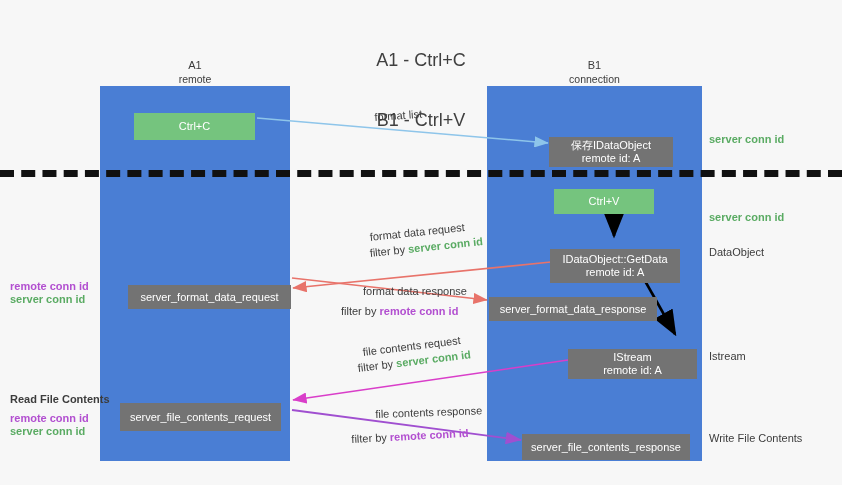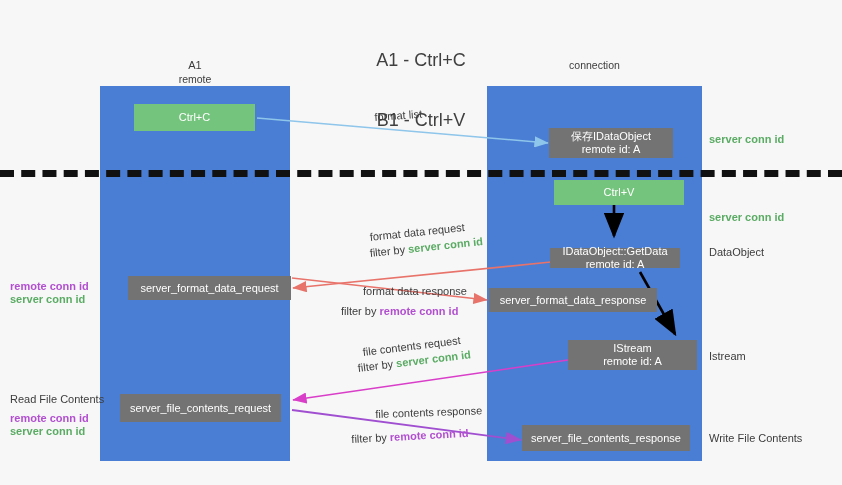--- a/index.html
+++ b/index.html
@@ -27,21 +27,21 @@
   .col-head .sub{font-size:10.5px;}
 
   
   .lane{position:absolute;background:#4a7ed4;}
 
   
   .box{
     position:absolute;box-sizing:border-box;
     display:flex;align-items:center;justify-content:center;
     text-align:center;color:#ffffff;font-size:11px;line-height:13px;
-    padding:2px 4px;white-space:pre-line;
+    padding:2px 4px;white-space:pre-line;margin-top:9px;
   }
   .box.green{background:#75c47e;}
   .box.orange{background:#737373;}
 
   
   .dashed{
     position:absolute;left:0;right:0;height:0;
     border-top:7px dashed #111111;
   }
 
@@ -68,20 +68,21 @@
   <div class="title">
     <div>A1 - Ctrl+C</div>
     <div>B1 - Ctrl+V</div>
   </div>
 
   <div class="col-head" style="left:100px;top:58px;width:190px;">
     <div>A1</div>
     <div class="sub">remote</div>
   </div>
   <div class="col-head" style="left:487px;top:58px;width:215px;">
+    <div>B1</div>
     <div class="sub">connection</div>
   </div>
 
   <div class="lane" style="left:100px;top:86px;width:190px;height:375px;"></div>
   <div class="lane" style="left:487px;top:86px;width:215px;height:375px;"></div>
 
   <svg class="overlay" viewBox="0 0 842 485">
     <defs>
       <marker id="ah-blue" markerWidth="9" markerHeight="7" refX="8.5" refY="3.5" orient="auto">
         <polygon points="0 0, 9 3.5, 0 7" fill="#8ec5ea"></polygon>
@@ -115,23 +116,23 @@
     <line x1="292" y1="410" x2="521" y2="440" stroke="#a04fd0" stroke-width="1.8" marker-end="url(#ah-purple)"></line>
   </svg>
 
   <div class="dashed" style="top:170px;"></div>
 
   <div class="box green" style="left:134px;top:104px;width:121px;height:27px;">Ctrl+C</div>
 
   <div class="box orange" style="left:549px;top:128px;width:124px;height:30px;">保存IDataObject
 remote id: A</div>
 
-  <div class="box green" style="left:554px;top:180px;width:130px;height:25px;">Ctrl+V</div>
+  <div class="box green" style="left:554px;top:180px;width:100px;height:25px;">Ctrl+V</div>
 
-  <div class="box orange" style="left:550px;top:248px;width:130px;height:20px;">IDataObject::GetData
+  <div class="box orange" style="left:550px;top:240px;width:130px;height:34px;">IDataObject::GetData
 remote id: A</div>
 
   <div class="box orange" style="left:128px;top:276px;width:163px;height:24px;">server_format_data_request</div>
 
   <div class="box orange" style="left:489px;top:288px;width:168px;height:24px;">server_format_data_response</div>
 
   <div class="box orange" style="left:568px;top:340px;width:129px;height:30px;">IStream
 remote id: A</div>
 
   <div class="box orange" style="left:120px;top:394px;width:161px;height:28px;">server_file_contents_request</div>
@@ -144,21 +145,21 @@
 
   <div class="side-label" style="left:709px;top:245px;">DataObject</div>
 
   <div class="side-label" style="left:709px;top:349px;">Istream</div>
 
   <div class="side-label" style="left:709px;top:431px;">Write File Contents</div>
 
   <div class="side-label conn-purple" style="left:10px;top:279px;">remote conn id</div>
   <div class="side-label conn-green" style="left:10px;top:292px;">server conn id</div>
 
-  <div class="side-label" style="left:10px;top:392px;">Read File Contents</div>
+  <div class="side-label" style="left:10px;top:392px;font-weight:bold;">Read File Contents</div>
   <div class="side-label conn-purple" style="left:10px;top:411px;">remote conn id</div>
   <div class="side-label conn-green" style="left:10px;top:424px;">server conn id</div>
 
   <div class="edge-label" style="left:374px;top:110px;transform:rotate(-4deg);">format list</div>
 
   <div class="edge-label" style="left:369px;top:230px;transform:rotate(-6deg);">format data request</div>
   <div class="edge-label" style="left:369px;top:246px;transform:rotate(-6deg);">
     <span>filter by</span>
     <span class="bold-green">server conn id</span>
   </div>

